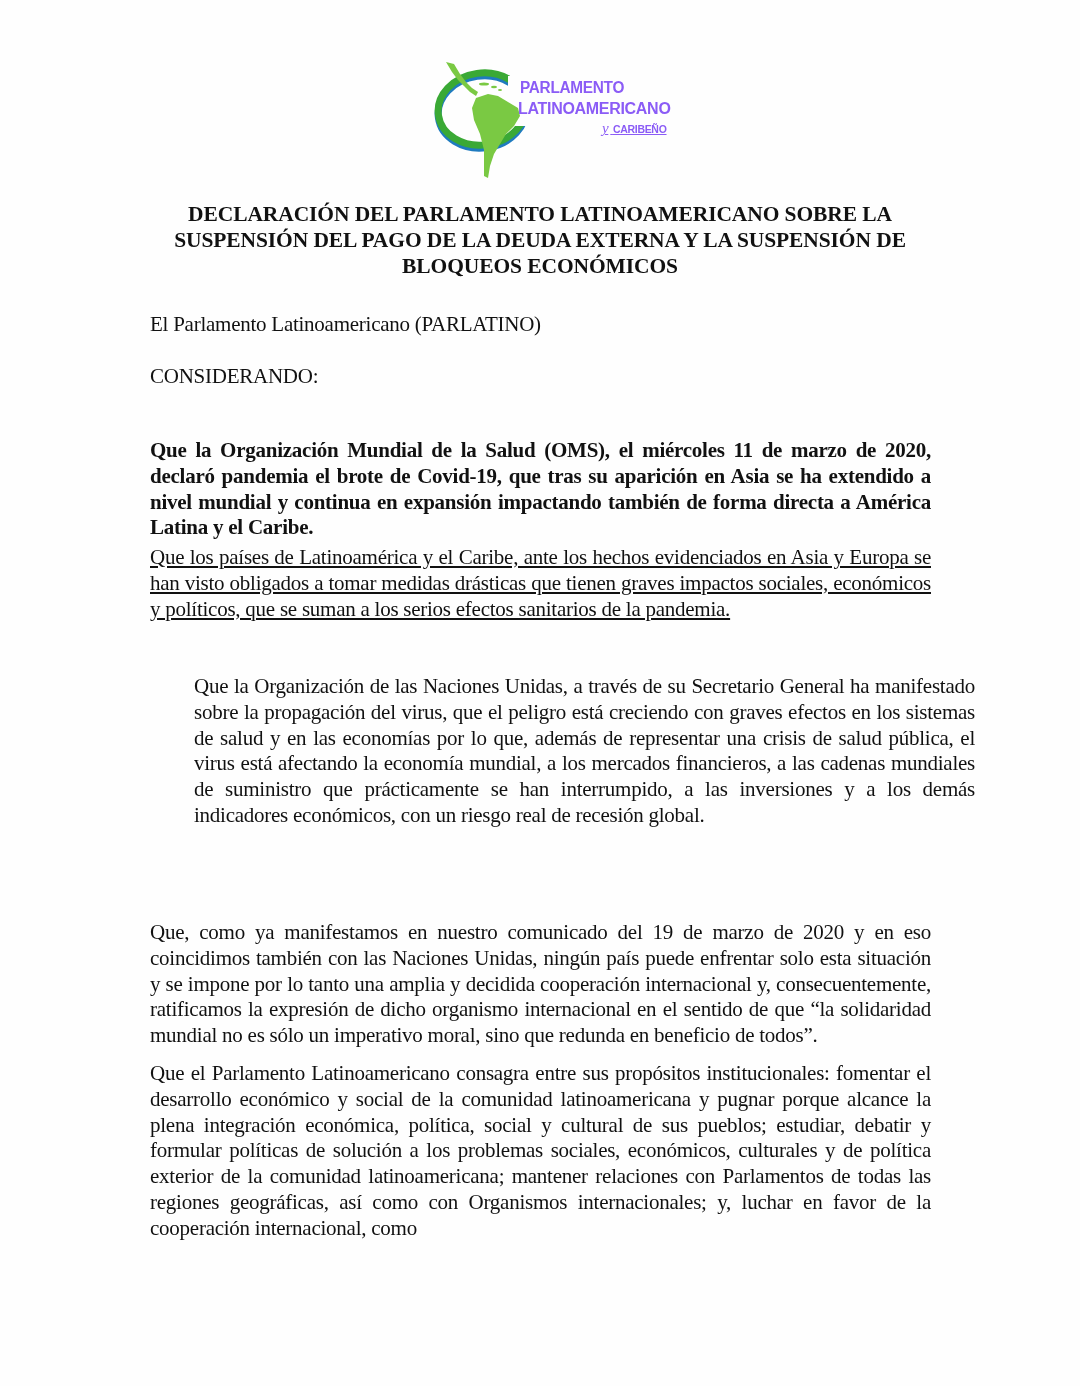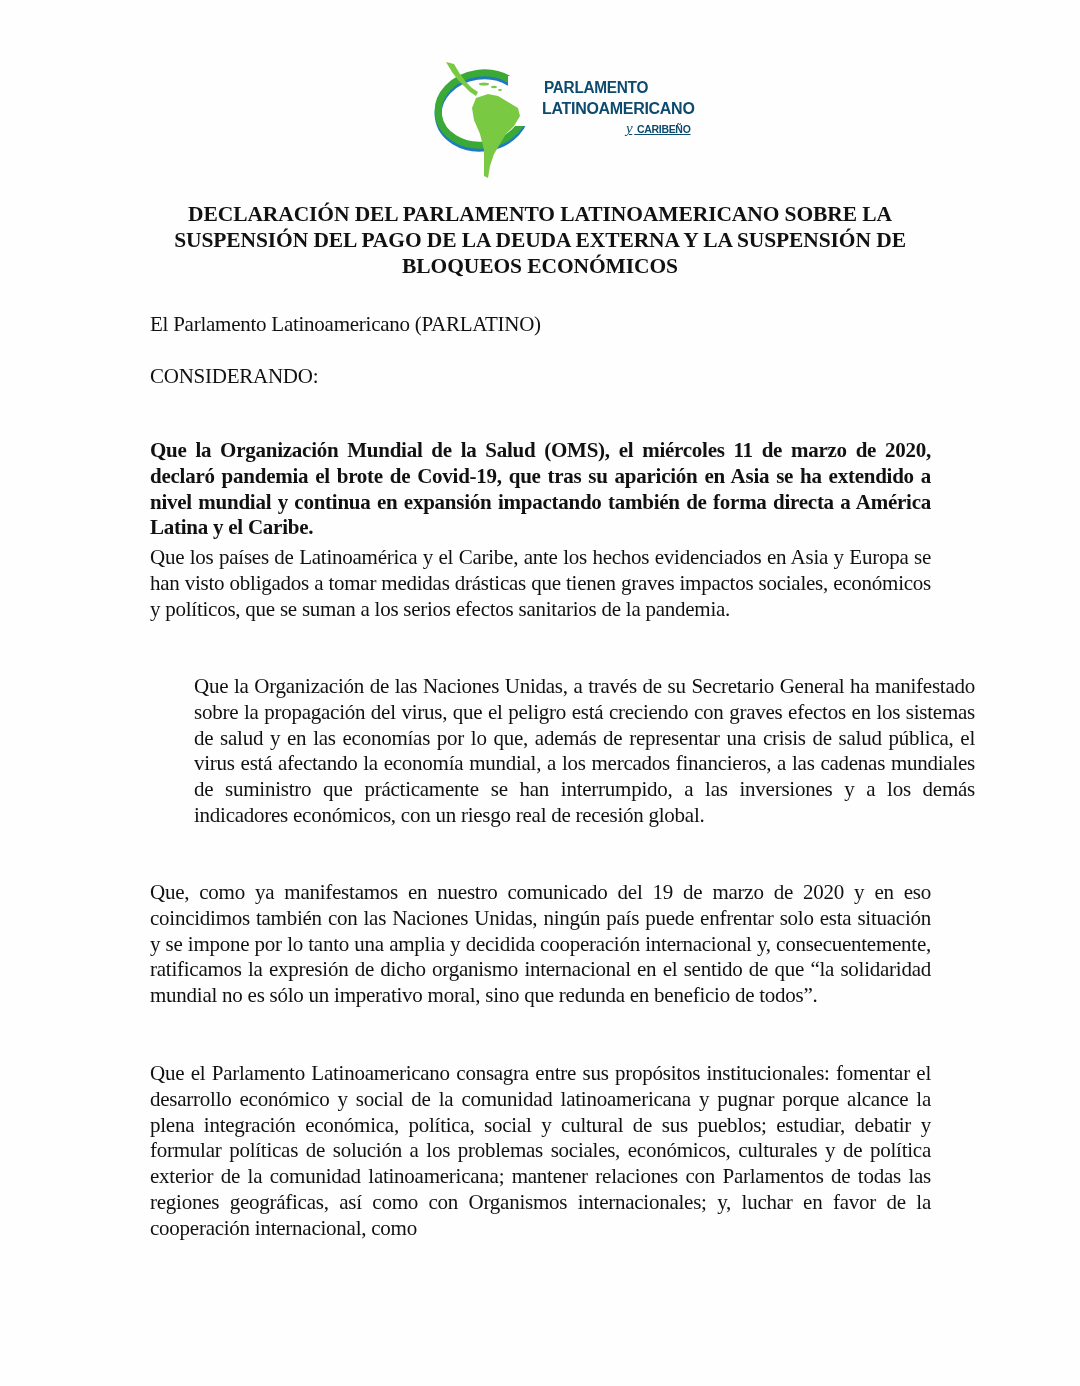--- a/index.html
+++ b/index.html
@@ -29,24 +29,23 @@
       width: 220px;
       height: 130px;
     }
     .logo svg { position: absolute; left: 0; top: 0; }
     .logo-text {
       position: absolute;
       left: 88px;
       top: 26px;
       font-family: "Liberation Sans", "DejaVu Sans", sans-serif;
       font-weight: bold;
-      color: #0c4a6e;
+      color: #8b5cf6;
       line-height: 1;
       letter-spacing: -0.3px;
-      margin-left: 24px;
     }
     .logo-line1 {
       font-size: 16px;
       text-align: left;
       display: block;
       transform: scaleX(0.96);
       transform-origin: left;
     }
     .logo-line2 {
       font-size: 16px;
@@ -88,23 +87,23 @@
       width: 781px;
       font-size: 21px;
       line-height: 25.8px;
       text-align: justify;
       margin: 0;
       letter-spacing: -0.25px;
     }
     .p-intro { top: 312px; }
     .p-considerando { top: 364px; }
     .p1 { top: 438px; font-weight: bold; }
-    .p2 { top: 545px; }
+    .p2 { top: 545px; text-decoration: underline; }
     .p3 { top: 674px; margin-left: 44px; }
-    .p4 { top: 880px; }
+    .p4 { top: 920px; }
     .p5 { top: 1061px; }
   </style>
 </head>
 <body>
 
 <div class="page">
 
   <div class="logo">
     <svg width="110" height="130" viewBox="0 0 110 130">
 

